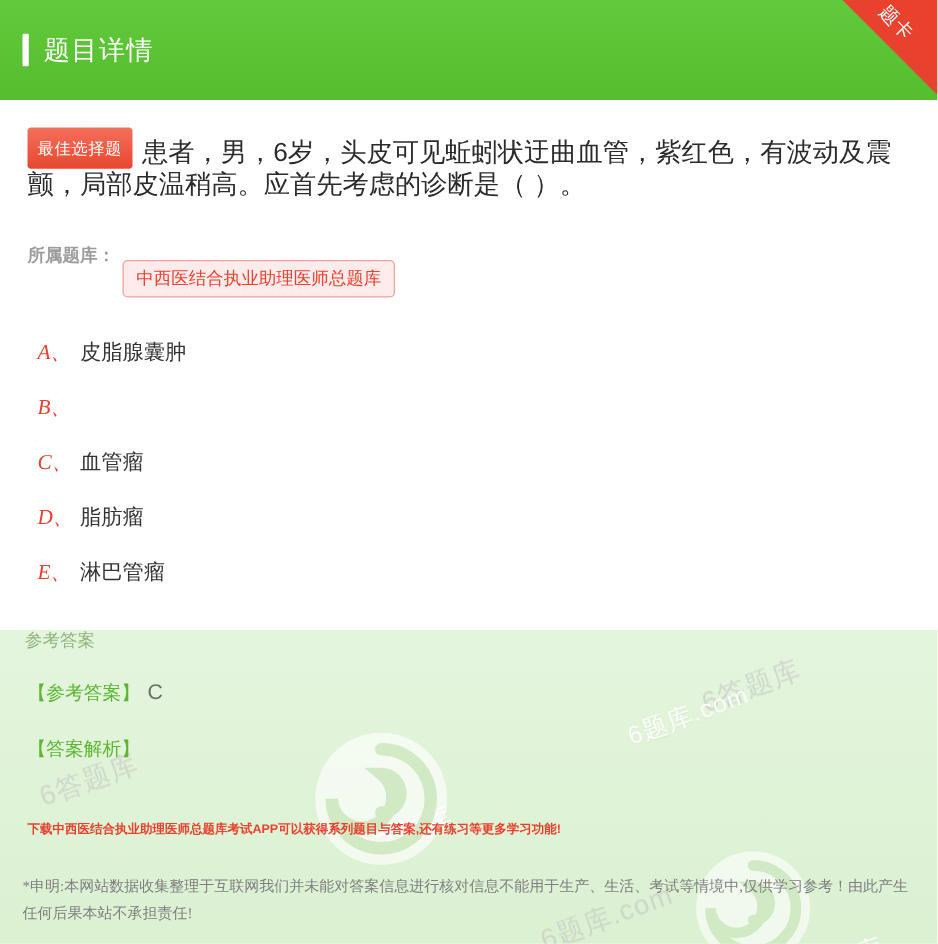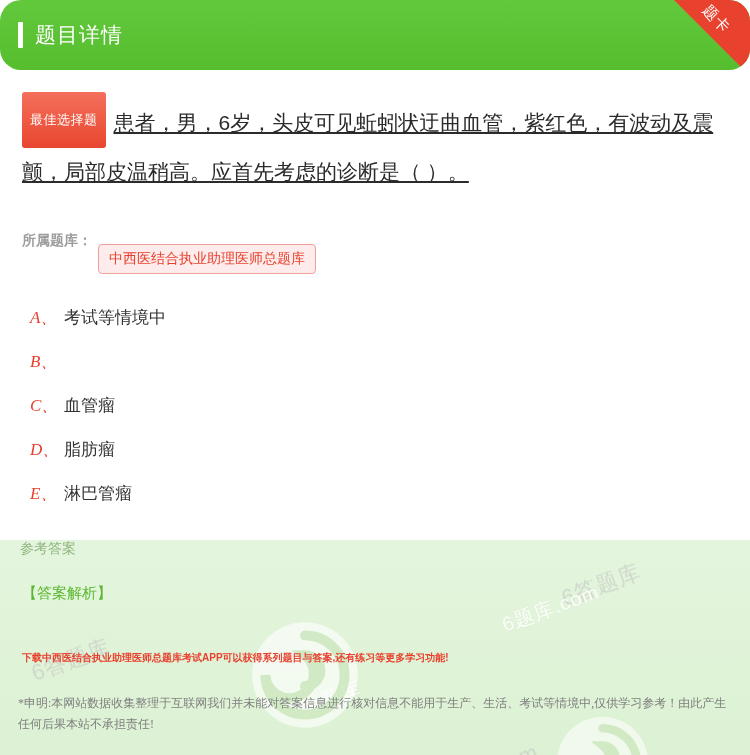--- a/index.html
+++ b/index.html
@@ -11,27 +11,26 @@
     height: 755px;
     font-family: "Liberation Sans", sans-serif;
     background: #ffffff;
     overflow: hidden;
     position: relative;
   }
 
   
   .header {
     position: relative;
-    height: 70px;
+    height: 80px;
     background: #5bc236;
     background: linear-gradient(180deg, #62c93c 0%, #55bd2e 100%);
     display: flex;
     align-items: center;
     overflow: hidden;
-    border-radius: 21px;
   }
   .header-bar {
     width: 5px;
     height: 26px;
     background: #ffffff;
     margin-left: 18px;
     margin-right: 12px;
     border-radius: 1px;
   }
   .header-title {
@@ -71,23 +70,22 @@
     letter-spacing: 1px;
   }
 
   
   .question-wrap {
     padding: 22px 22px 6px 22px;
   }
   .q-line {
     font-size: 21px;
     color: #2b2b2b;
-    line-height: 48px;
+    line-height: 25px;
     text-indent: 0;
-    text-decoration: underline;
   }
   .tag-best {
     display: inline-block;
     background: #ef5a46;
     background: linear-gradient(180deg, #f4705c 0%, #e8462f 100%);
     color: #ffffff;
     font-size: 13px;
     padding: 4px 8px;
     border-radius: 3px;
     vertical-align: 6px;
@@ -243,21 +241,21 @@
 </div>
 
 <div class="bank-row">
   <span class="bank-label">所属题库：</span>
   <span class="bank-chip">中西医结合执业助理医师总题库</span>
 </div>
 
 <div class="options">
   <div class="option">
     <span class="opt-letter">A、</span>
-    <span class="opt-text">考试等情境中</span>
+    <span class="opt-text">皮脂腺囊肿</span>
   </div>
   <div class="option">
     <span class="opt-letter">B、</span>
   </div>
   <div class="option">
     <span class="opt-letter">C、</span>
     <span class="opt-text">血管瘤</span>
   </div>
   <div class="option">
     <span class="opt-letter">D、</span>
@@ -289,18 +287,22 @@
   <svg class="logo-mark" style="left:60px; top:255px;" width="75" height="75" viewBox="0 0 100 100">
     <circle cx="50" cy="50" r="48" fill="#ffffff" opacity="0.6"></circle>
     <path d="M50 14 A36 36 0 1 1 14 50 A22 22 0 1 0 50 32 A14 14 0 1 1 50 60" fill="none" stroke="#d5ecc9" stroke-width="9" stroke-linecap="round"></path>
   </svg>
 
   <div class="answer-head">
     <span>参考答案</span>
   </div>
 
   <div class="answer-body">
+    <div class="ans-label">
+      <span>【参考答案】</span>
+      <span class="ans-value">C</span>
+    </div>
     <div class="ans-label2">【答案解析】</div>
     <div class="promo">下载中西医结合执业助理医师总题库考试APP可以获得系列题目与答案,还有练习等更多学习功能!</div>
   </div>
 
   <div class="disclaimer">*申明:本网站数据收集整理于互联网我们并未能对答案信息进行核对信息不能用于生产、生活、考试等情境中,仅供学习参考！由此产生任何后果本站不承担责任!</div>
 </div>
 
 </body></html>

